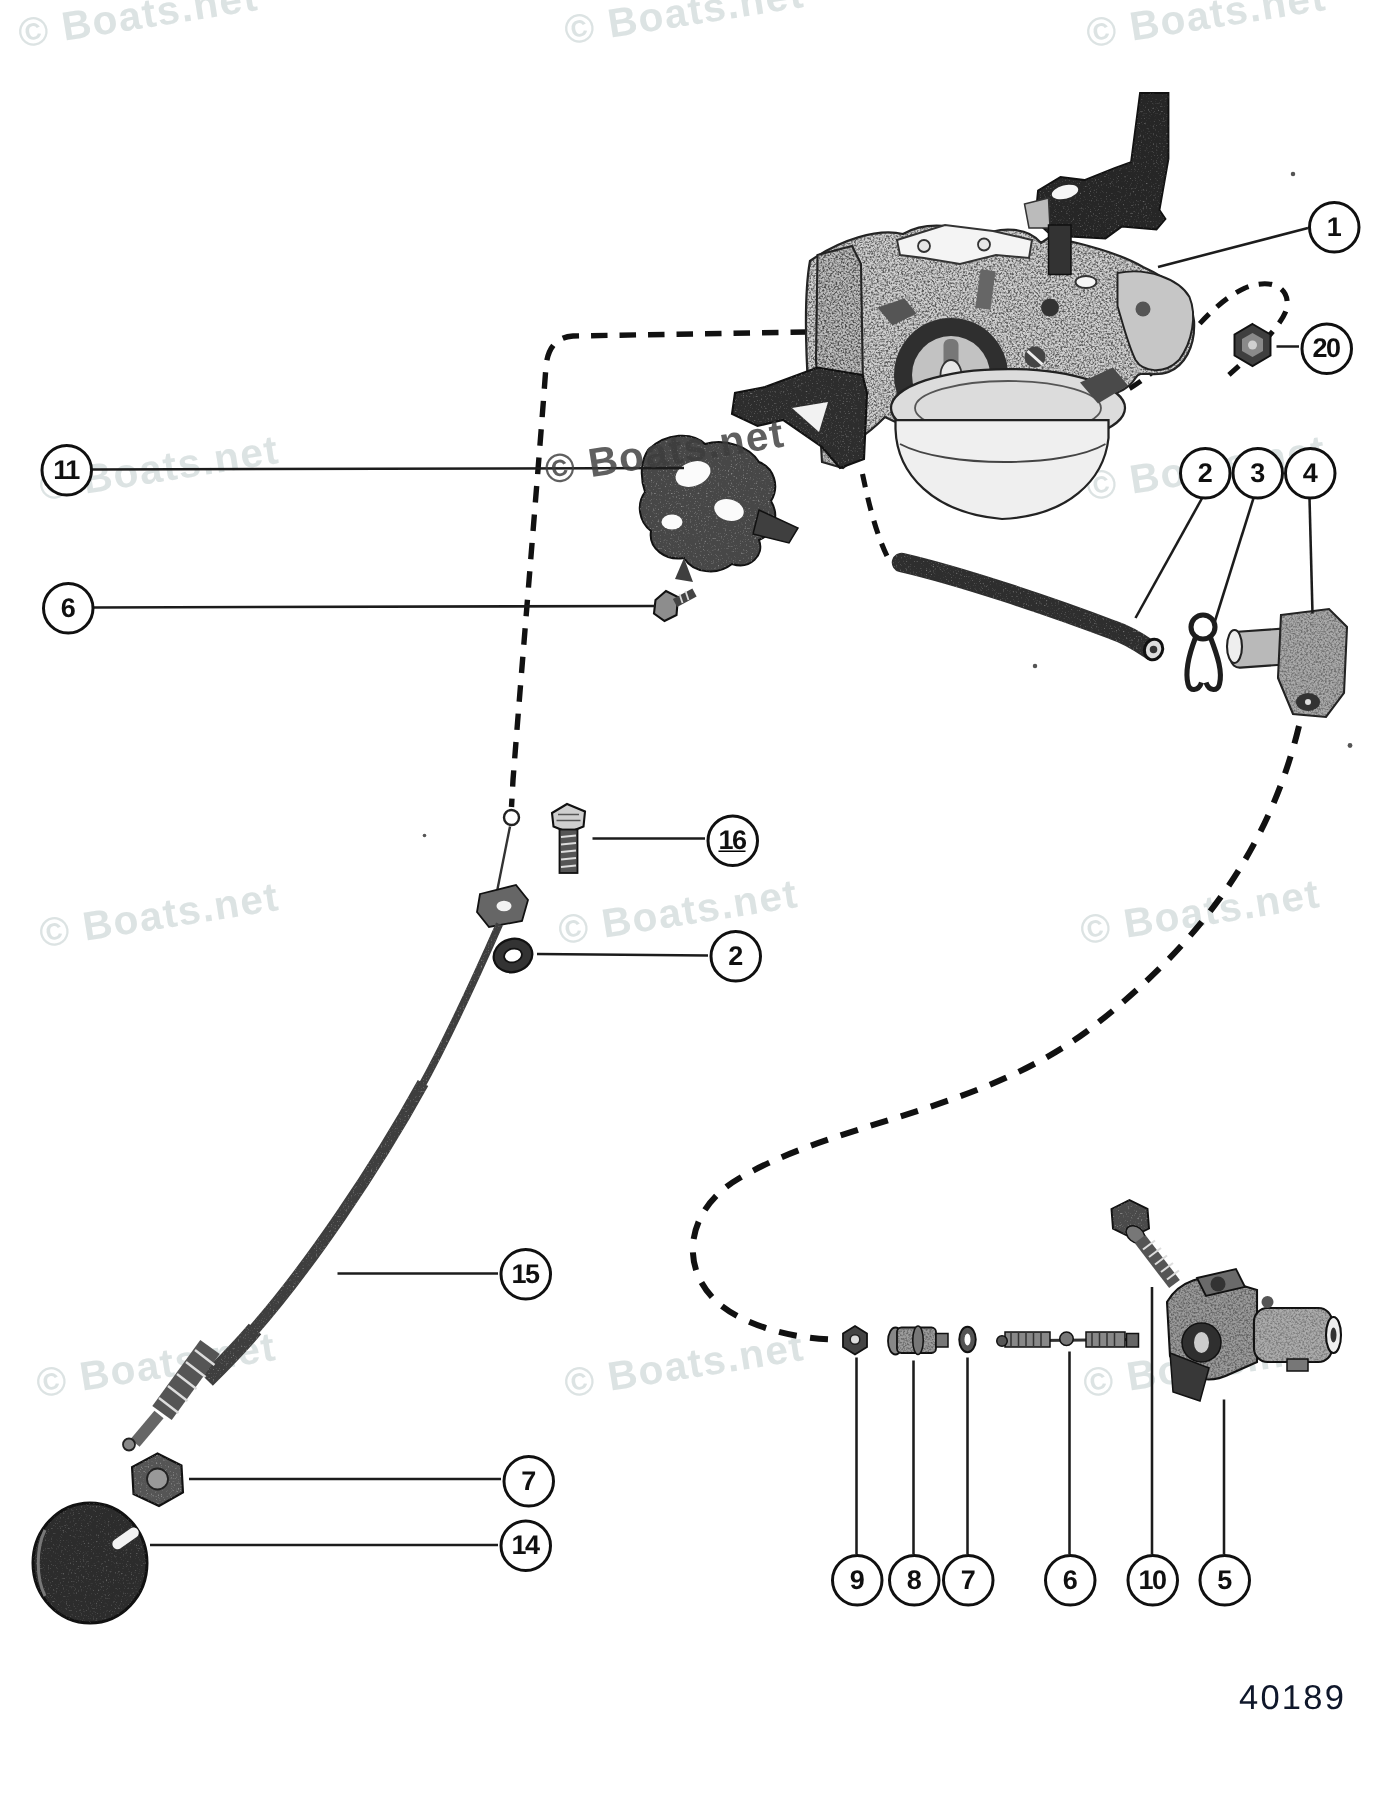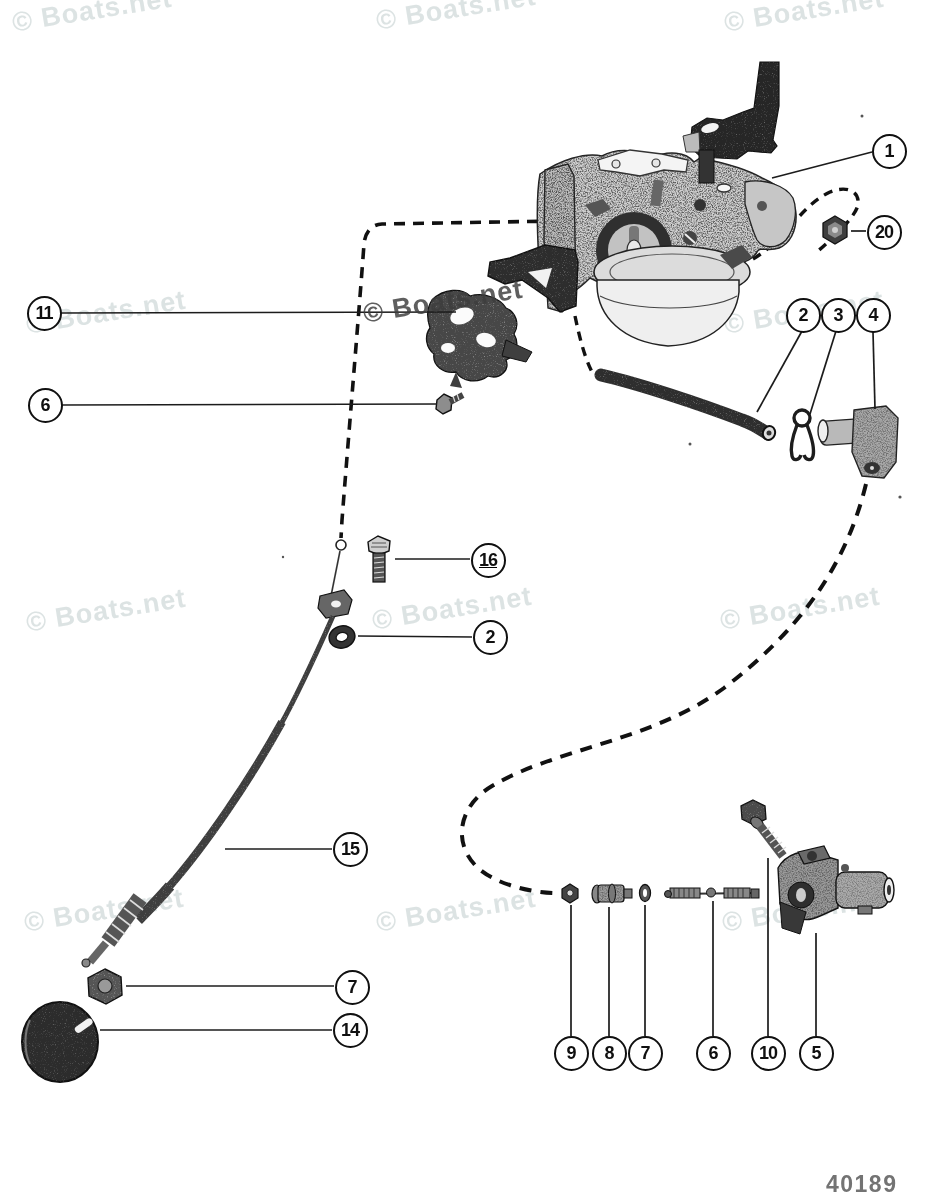--- a/index.html
+++ b/index.html
@@ -9,22 +9,22 @@
   .wm{position:absolute;font-size:27px;font-weight:bold;letter-spacing:1px;white-space:nowrap;
       transform-origin:left top;user-select:none;}
   .wm.light{opacity:.95;}
   .wm.dark{opacity:.82;}
   svg.art{position:absolute;inset:0;display:block;}
   .callout{position:absolute;width:35px;height:35px;border:2.6px solid #101010;border-radius:50%;
            background:#fff;display:flex;align-items:center;justify-content:center;box-sizing:border-box;
            cursor:pointer;}
   .callout span{font-size:18px;font-weight:bold;letter-spacing:-1px;color:#101010;line-height:1;}
   #leader-lines line{stroke:#1c1c1c;stroke-width:1.7;}
-  .drawing-number{position:absolute;left:826px;top:1171px;font-size:23px;font-weight:bold;
-                  color:#737373;letter-spacing:1.5px;}
+  .drawing-number{position:absolute;left:826px;top:1118px;font-size:23px;font-weight:normal;
+                  color:#0f172a;letter-spacing:1.5px;}
 </style>
 </head>
 <body>
 
 <div class="stage">
 
   <div class="layer" id="watermark-layer">
       <div class="wm light" style="left: 10px; top: 8px; color: rgb(219, 226, 226); transform: rotate(-9deg);">© Boats.net</div>
       <div class="wm light" style="left: 374px; top: 6px; color: rgb(219, 226, 226); transform: rotate(-9deg);">© Boats.net</div>
       <div class="wm light" style="left: 722px; top: 8px; color: rgb(219, 226, 226); transform: rotate(-9deg);">© Boats.net</div>

